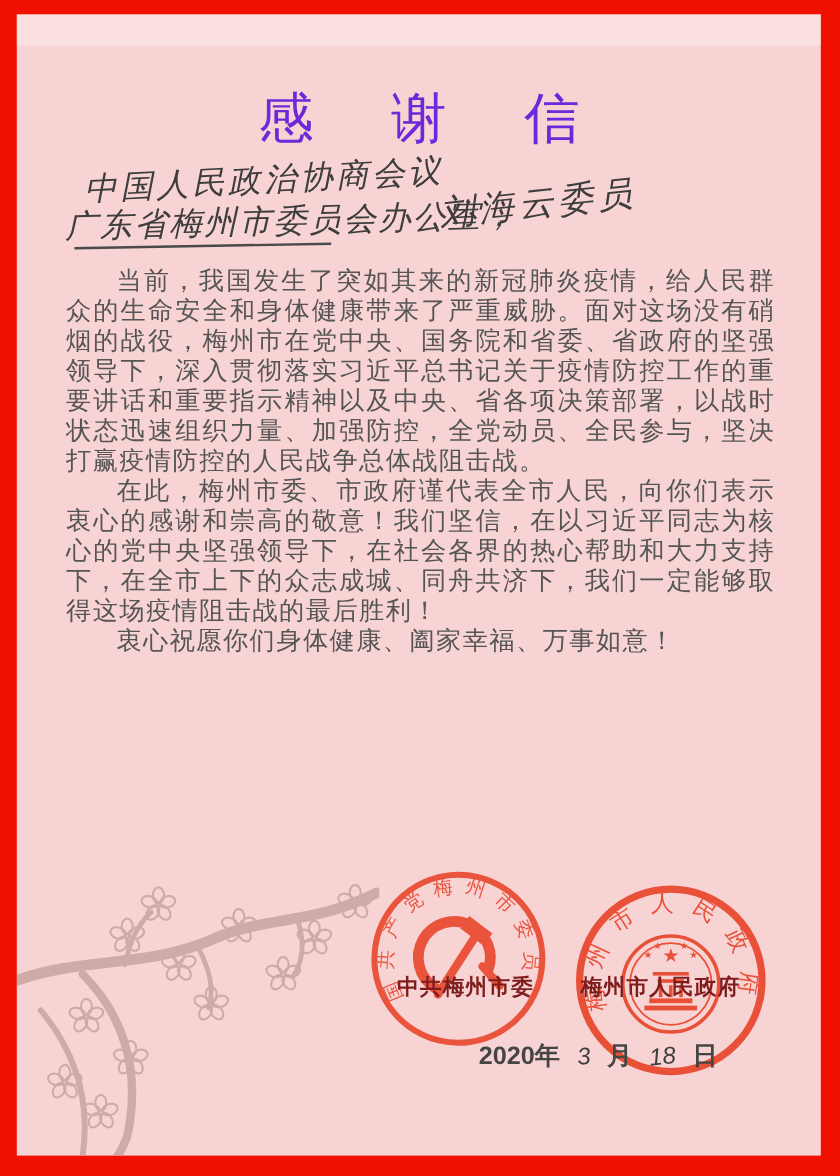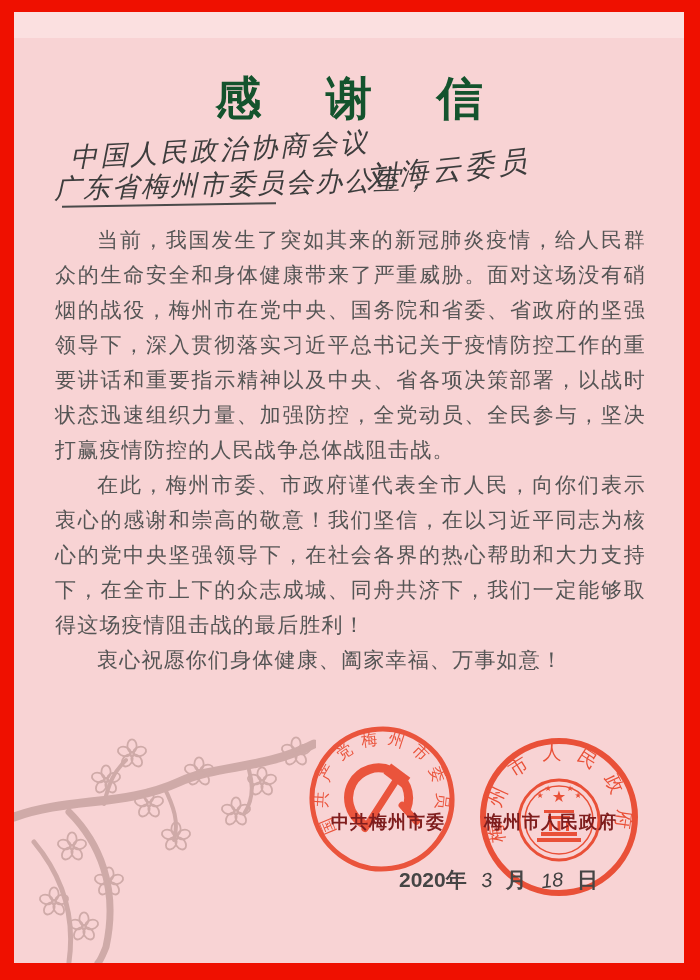--- a/index.html
+++ b/index.html
@@ -12,31 +12,31 @@
     position:absolute;left:14px;top:12px;width:670px;height:951px;
     background:#f8d3d4;
   }
   .paper-sheen{
     position:absolute;left:0;top:0;width:100%;height:26px;
     background:rgba(255,240,240,.45);
   }
   .letter-title{
     position:absolute;top:56px;left:0;width:100%;
     text-align:center;
-    font-size:46px;font-weight:bold;color:#14532d;
+    font-size:46px;font-weight:normal;color:#6d28d9;
     letter-spacing:26px;text-indent:26px;
   }
   .hw{color:#3d3d3d;font-style:italic;white-space:nowrap;}
   .hw-line1{position:absolute;left:56px;top:120px;font-size:27px;transform:rotate(-3deg);letter-spacing:3px;}
   .hw-line2{position:absolute;left:40px;top:154px;font-size:27px;transform:rotate(-1.5deg);letter-spacing:2px;}
   .hw-underline{position:absolute;left:48px;top:192px;width:214px;height:2px;background:#4a4a4a;transform:rotate(-1deg);}
   .hw-name{position:absolute;left:352px;top:138px;font-size:29px;transform:rotate(-6deg);letter-spacing:4px;}
   .letter-body{
     position:absolute;left:41px;top:210px;width:591px;
-    font-size:21px;line-height:35px;letter-spacing:1.2px;
+    font-size:21px;line-height:25px;letter-spacing:1.2px;
     color:#555555;text-align:justify;z-index:1;
   }
   .letter-body p{margin:0;text-indent:2em;}
   .plum{position:absolute;left:0;top:700px;z-index:0;opacity:.62;}
   .seal{position:absolute;z-index:2;}
   .seal-party{left:293px;top:712px;transform:rotate(-8deg);opacity:.92;}
   .seal-gov{left:464px;top:724px;opacity:.95;}
   .sig{position:absolute;top:798px;font-size:18px;font-weight:700;color:#7f1d1d;z-index:3;letter-spacing:1px;white-space:nowrap;}
   .sig-party{left:317px;}
   .sig-gov{left:470px;}

